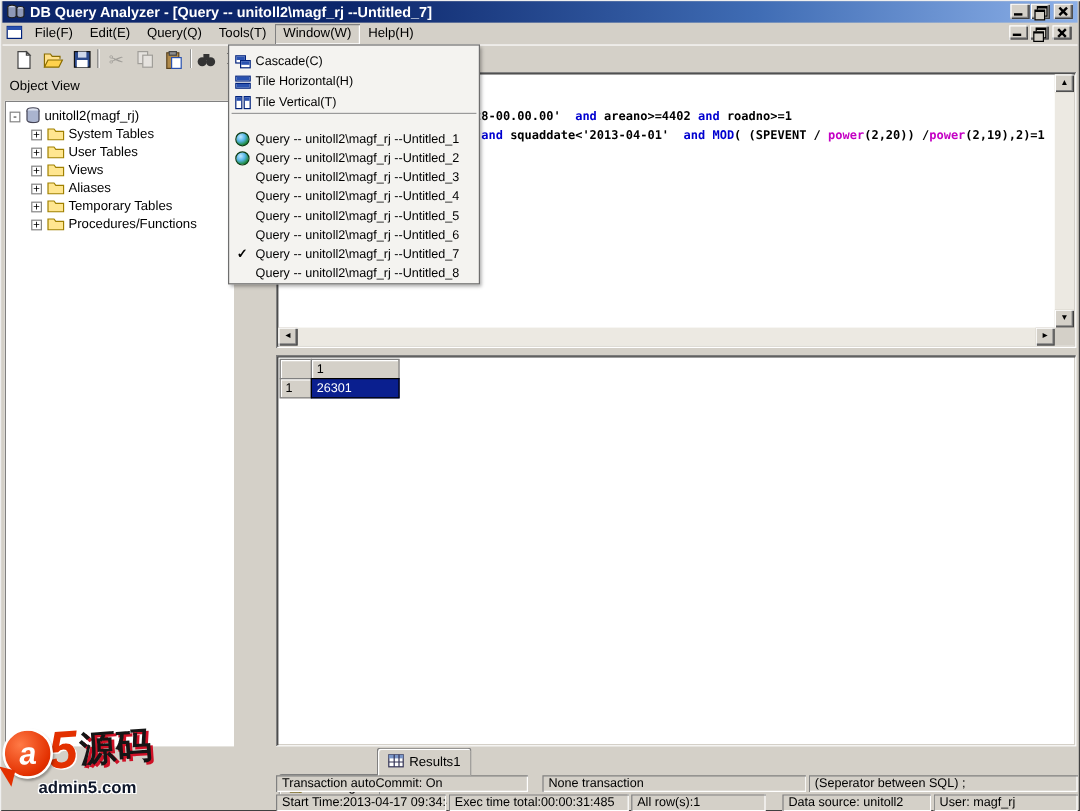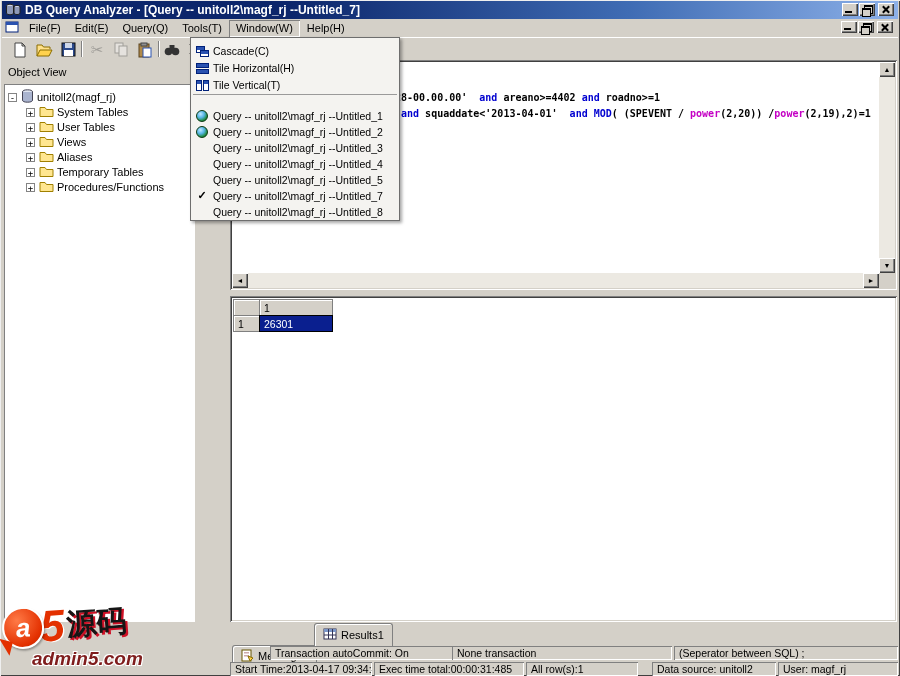--- a/index.html
+++ b/index.html
@@ -82,21 +82,21 @@
   #wm{left:2px;top:604px;width:165px;height:72px;z-index:40;}
   #wm .row1{position:absolute;left:0;top:0;display:flex;align-items:center;transform:rotate(-4deg);}
   #wm .acirc{width:38px;height:38px;border-radius:50%;background:radial-gradient(circle at 35% 30%,#ff7a46,#e33000 70%,#b82300);
     color:#fff;font-weight:bold;font-style:italic;font-size:26px;display:flex;align-items:center;justify-content:center;
     border:2px solid #fff;box-shadow:1px 2px 2px rgba(0,0,0,.3);position:relative;}
   #wm .acirc:after{content:"";position:absolute;left:-8px;bottom:-6px;width:0;height:0;
     border-left:14px solid transparent;border-top:14px solid #e33000;transform:rotate(18deg);}
   #wm .five{color:#e33000;font-size:44px;font-weight:bold;font-style:italic;line-height:38px;margin-left:-4px;
     text-shadow:1px 1px 0 #fff;}
   #wm .cn{font-size:30px;font-weight:bold;color:#151515;margin-left:2px;text-shadow:2px 2px 0 #cf1126;}
-  #wm .site{position:absolute;left:30px;top:44px;color:#7f1d1d;font-weight:bold;font-style:italic;font-size:19px;
+  #wm .site{position:absolute;left:30px;top:44px;color:#0f172a;font-weight:bold;font-size:14px;
     text-shadow:1px 1px 0 #fff,-1px -1px 0 #fff,1px -1px 0 #fff,-1px 1px 0 #fff;}
 </style>
 </head>
 <body>
 
 <div id="root">
 
   <div id="titlebar" class="abs">
     <span class="ttl" style="margin-left:3px;display:inline-flex;">
       <svg width="16" height="14" viewBox="0 0 16 14">
@@ -291,21 +291,21 @@
           <rect x="1" y="1" width="12" height="10" fill="#fff" stroke="#335"></rect>
           <rect x="1" y="1" width="12" height="3" fill="#7a96c8"></rect>
           <line x1="5.5" y1="1" x2="5.5" y2="11" stroke="#335"></line>
           <line x1="9.5" y1="1" x2="9.5" y2="11" stroke="#335"></line>
           <line x1="1" y1="7" x2="13" y2="7" stroke="#335"></line>
         </svg>
     </span>
     <span>Results1</span>
   </div>
 
-  <div class="scell" style="left:230px;top:646px;width:210px;margin-left:40px;">Transaction autoCommit: On</div>
+  <div class="scell" style="left:230px;top:646px;width:210px;">Transaction autoCommit: On</div>
   <div class="scell" style="left:452px;top:646px;width:220px;">None transaction</div>
   <div class="scell" style="left:674px;top:646px;width:224px;">(Seperator between SQL)  ;</div>
 
   <div class="scell" style="left:230px;top:662px;width:142px;">Start Time:2013-04-17 09:34:44</div>
   <div class="scell" style="left:374px;top:662px;width:150px;">Exec time total:00:00:31:485</div>
   <div class="scell" style="left:526px;top:662px;width:112px;">All row(s):1</div>
   <div class="scell" style="left:652px;top:662px;width:124px;">Data source: unitoll2</div>
   <div class="scell" style="left:778px;top:662px;width:120px;">User: magf_rj</div>
 
   <div id="winmenu" class="abs">
@@ -355,20 +355,24 @@
     </div>
     <div class="mrow" style="height:16px;">
       <span class="mico"></span>
       <span>Query -- unitoll2\magf_rj  --Untitled_4</span>
     </div>
     <div class="mrow" style="height:16px;">
       <span class="mico"></span>
       <span>Query -- unitoll2\magf_rj  --Untitled_5</span>
     </div>
     <div class="mrow" style="height:16px;">
+      <span class="mico"></span>
+      <span>Query -- unitoll2\magf_rj  --Untitled_6</span>
+    </div>
+    <div class="mrow" style="height:16px;">
       <span class="mico chk">✓</span>
       <span>Query -- unitoll2\magf_rj  --Untitled_7</span>
     </div>
     <div class="mrow" style="height:16px;">
       <span class="mico"></span>
       <span>Query -- unitoll2\magf_rj  --Untitled_8</span>
     </div>
   </div>
 
   <div id="wm" class="abs">

